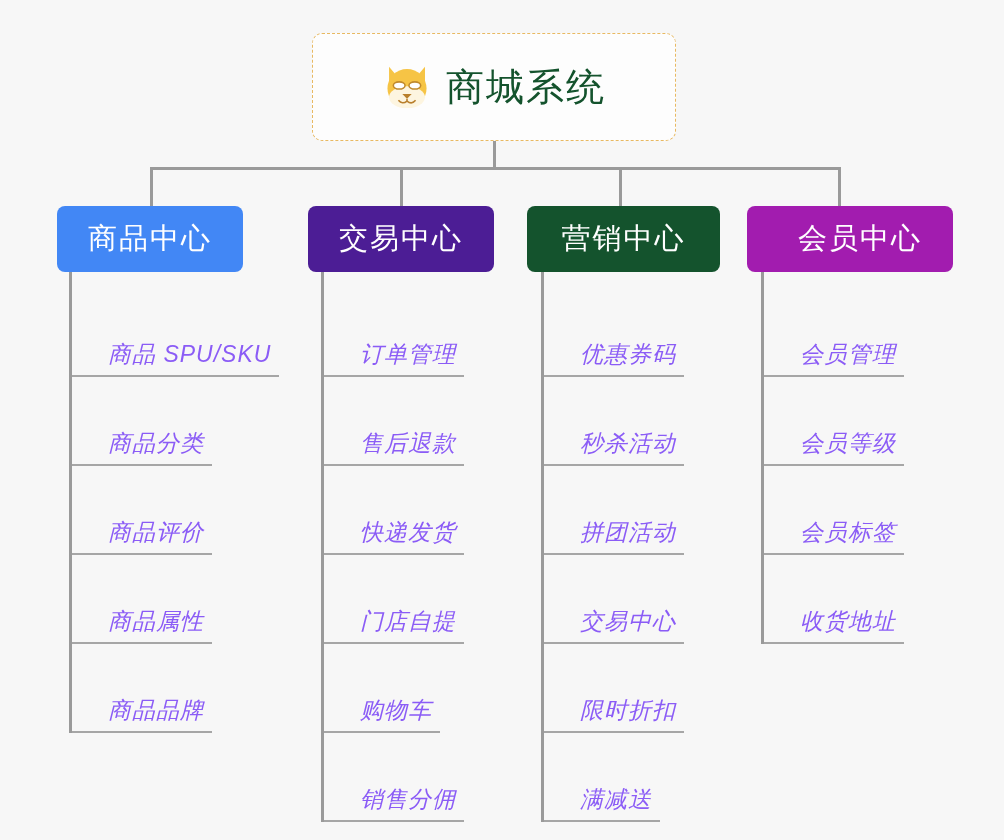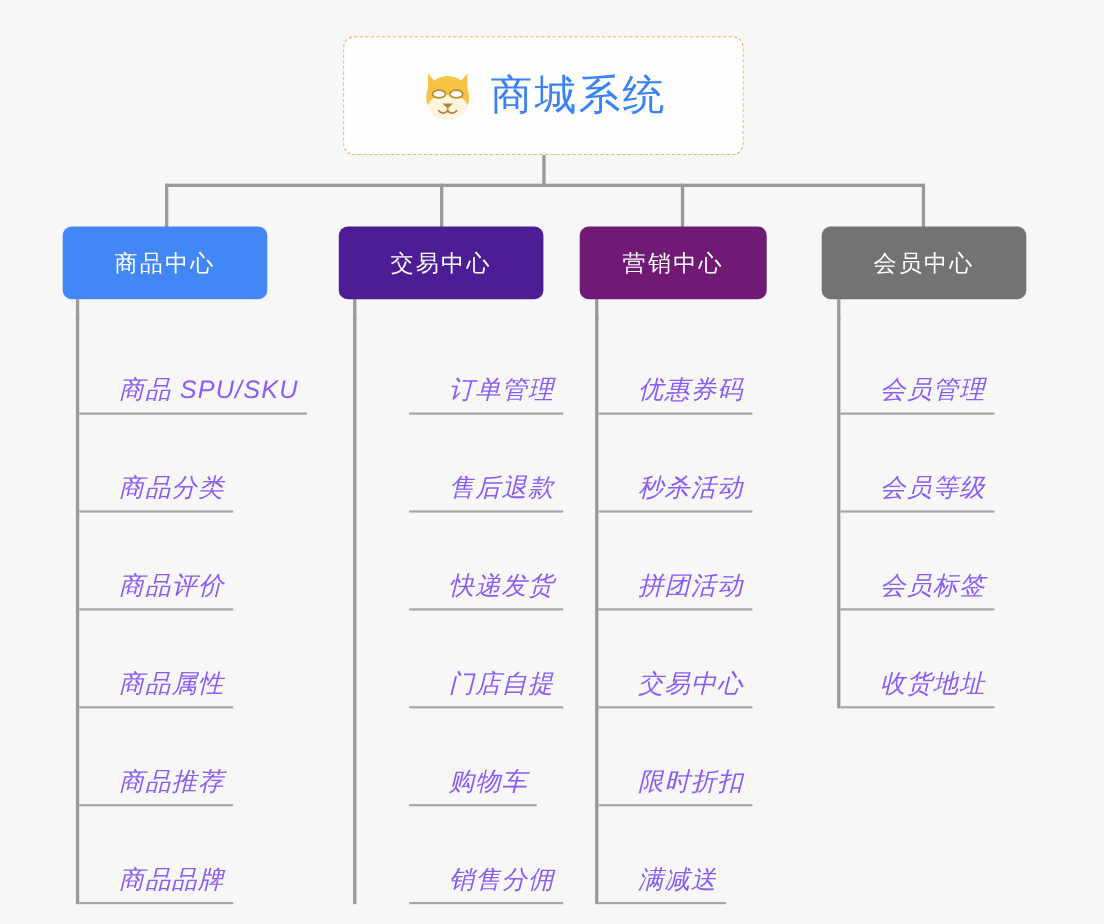--- a/index.html
+++ b/index.html
@@ -61,21 +61,21 @@
 
   
   .col-header {
     position: absolute;
     height: 66px;
     border-radius: 8px;
     display: flex;
     align-items: center;
     justify-content: center;
     color: #ffffff;
-    font-size: 21px;
+    font-size: 29px;
     letter-spacing: 2px;
     white-space: nowrap;
   }
 
   
   .leaf-col {
     position: absolute;
     top: 288px;
     border-left: 3px solid #9a9a9a;
     box-sizing: border-box;
@@ -112,21 +112,21 @@
       <circle cx="32" cy="34" r="25" fill="#f6c445"></circle>
       <path d="M32 59 A25 25 0 0 0 55.5 42.5 A30 22 0 0 1 8.5 42.5 A25 25 0 0 0 32 59 Z" fill="#fdf5e0"></path>
       <ellipse cx="32" cy="45" rx="23" ry="14" fill="#fdf5e0"></ellipse>
       <ellipse cx="22" cy="30" rx="7.5" ry="4.6" fill="#ffffff" stroke="#c08a2e" stroke-width="2"></ellipse>
       <ellipse cx="42" cy="30" rx="7.5" ry="4.6" fill="#ffffff" stroke="#c08a2e" stroke-width="2"></ellipse>
       <path d="M26 41 L38 41 L32 47 Z" fill="#b97f2c"></path>
       <path d="M32 47 L32 50" stroke="#b97f2c" stroke-width="2" fill="none"></path>
       <path d="M32 50 Q26 55 21 49" stroke="#b97f2c" stroke-width="2" fill="none"></path>
       <path d="M32 50 Q38 55 43 49" stroke="#b97f2c" stroke-width="2" fill="none"></path>
     </svg>
-    <span class="root-title" style="color: #3b82f6;">商城系统</span>
+    <span class="root-title" style="color: #14532d;">商城系统</span>
   </div>
 
   <div class="conn conn-v" style="left:493px; top:141px; height:28px;"></div>
 
   <div class="conn conn-h" style="left:150px; top:167px; width:690px;"></div>
 
   <div class="conn conn-v" style="left:150px; top:167px; height:41px;"></div>
   <div class="conn conn-v" style="left:400px; top:167px; height:41px;"></div>
   <div class="conn conn-v" style="left:619px; top:167px; height:41px;"></div>
   <div class="conn conn-v" style="left:838px; top:167px; height:41px;"></div>
@@ -135,49 +135,46 @@
   <div class="conn conn-v" style="left:321px; top:272px; height:18px;"></div>
   <div class="conn conn-v" style="left:541px; top:272px; height:18px;"></div>
   <div class="conn conn-v" style="left:761px; top:272px; height:18px;"></div>
 
   <div class="col-header" style="left: 57px; top: 206px; width: 186px; background: rgb(66, 135, 245);">
     <span>商品中心</span>
   </div>
   <div class="col-header" style="left: 308px; top: 206px; width: 186px; background: #4c1d95;">
     <span>交易中心</span>
   </div>
-  <div class="col-header" style="left: 527px; top: 206px; width: 170px; background: #701a75;">
+  <div class="col-header" style="left: 527px; top: 206px; width: 193px; background: #14532d;">
     <span>营销中心</span>
   </div>
-  <div class="col-header" style="left: 747px; top: 206px; width: 186px; background: #737373;">
+  <div class="col-header" style="left: 747px; top: 206px; width: 186px; background: #a21caf; padding-left: 20px;">
     <span>会员中心</span>
   </div>
 
   <div class="leaf-col" style="left:69px; width:220px;">
     <div class="leaf-item">
         <span class="leaf-label">商品 SPU/SKU</span>
       </div>
     <div class="leaf-item">
         <span class="leaf-label">商品分类</span>
       </div>
     <div class="leaf-item">
         <span class="leaf-label">商品评价</span>
       </div>
     <div class="leaf-item">
         <span class="leaf-label">商品属性</span>
       </div>
     <div class="leaf-item">
-        <span class="leaf-label">商品推荐</span>
-      </div>
-    <div class="leaf-item">
         <span class="leaf-label">商品品牌</span>
       </div>
   </div>
 
-  <div class="leaf-col" style="left:321px; width:200px;padding-left:48px;">
+  <div class="leaf-col" style="left:321px; width:200px;">
     <div class="leaf-item">
         <span class="leaf-label">订单管理</span>
       </div>
     <div class="leaf-item">
         <span class="leaf-label">售后退款</span>
       </div>
     <div class="leaf-item">
         <span class="leaf-label">快递发货</span>
       </div>
     <div class="leaf-item">

